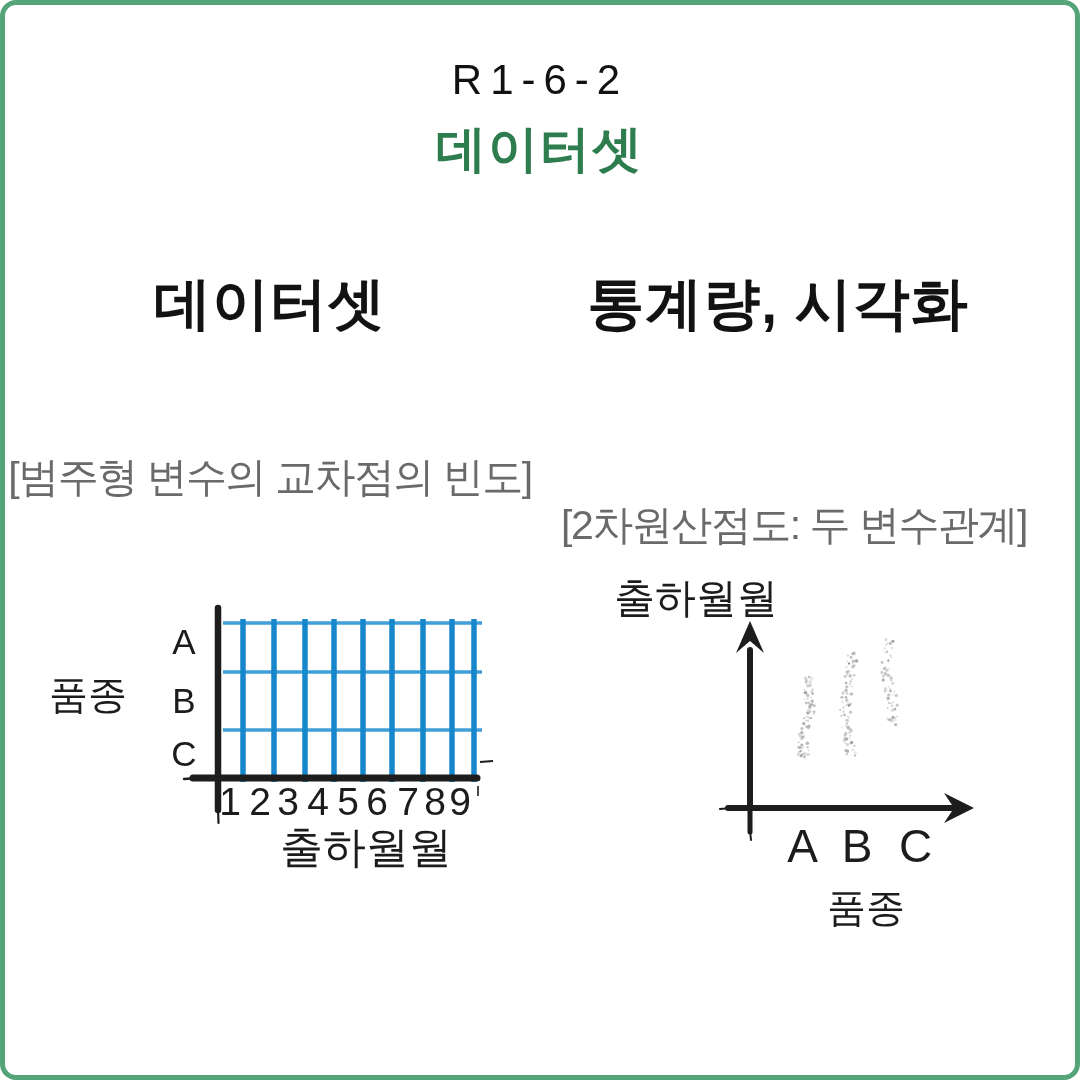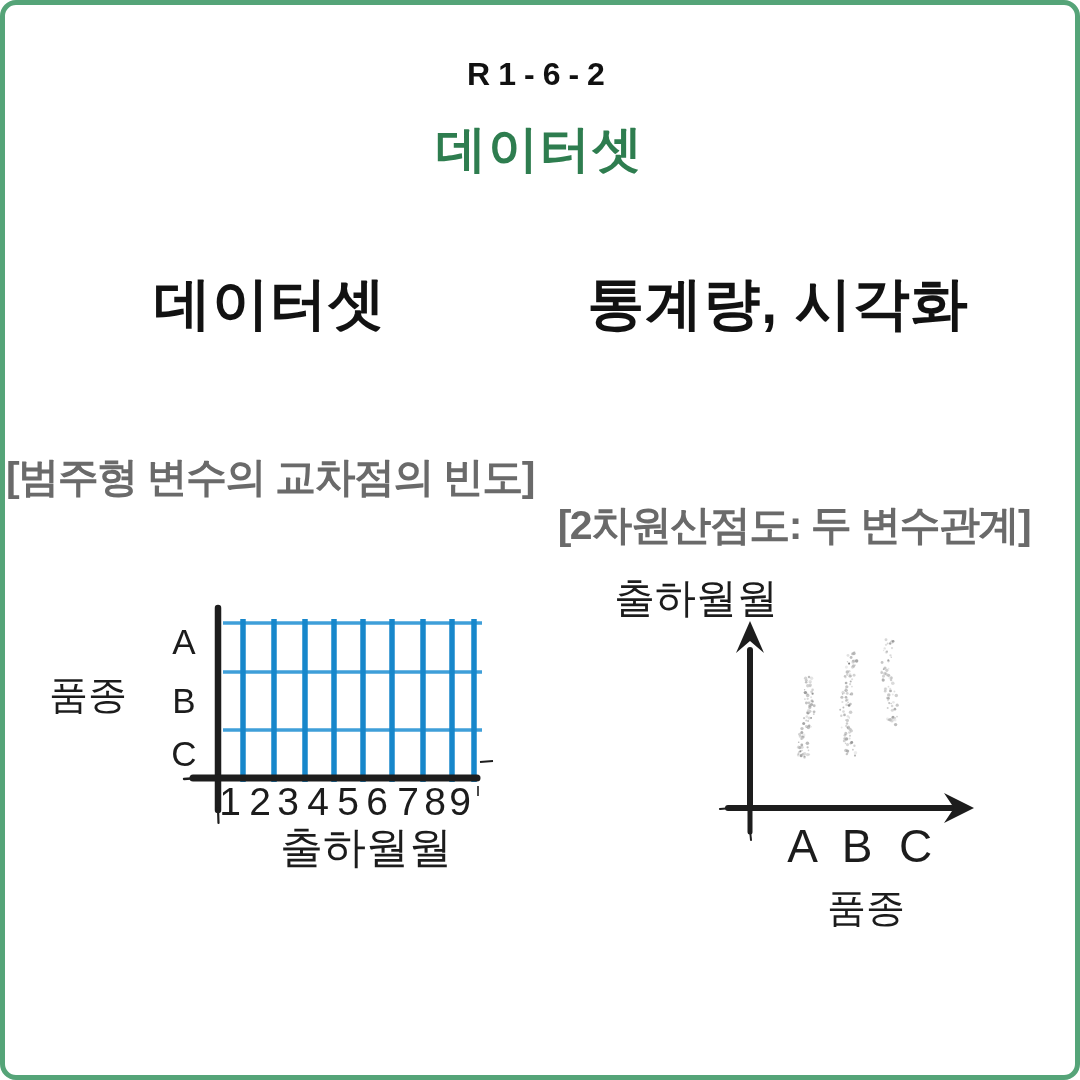--- a/index.html
+++ b/index.html
@@ -9,34 +9,34 @@
     overflow:hidden;
   }
   .frame{
     position:absolute;left:0;top:0;right:0;bottom:0;
     border:5px solid var(--border-color,#55a478);
     border-radius:16px;box-sizing:border-box;pointer-events:none;
   }
   .abs{position:absolute;}
   .center-text{text-align:center;white-space:nowrap;}
   .page-title{
-    left:0;width:1080px;top:56px;font-size:32px;font-weight:700;
+    left:0;width:1080px;top:56px;font-size:42px;font-weight:400;
     letter-spacing:8px;color:#111;
   }
   .page-topic{
     left:0;width:1080px;top:116px;font-size:50px;font-weight:600;
     color:var(--topic-color,#2e7d4f);letter-spacing:2px;
   }
   .col-heading{
     top:266px;font-size:57px;font-weight:800;color:#121212;letter-spacing:1px;
   }
   .col-heading.left{left:0;width:540px;}
   .col-heading.right{left:508px;width:540px;}
   .bracket-label{
-    top:450px;font-size:41px;font-weight:700;color:#6a6a6a;letter-spacing:-1.5px;
+    top:450px;font-size:41px;font-weight:400;color:#6a6a6a;letter-spacing:-1.5px;
   }
   .bracket-label.left{left:0;width:540px;}
   .bracket-label.right{left:524px;width:540px;margin-top:48px;}
   svg{display:block;}
 </style>
 </head>
 <body style="--border-color: #55a478; --topic-color: #2e7d4f;">
 
 <div class="frame"></div>
 

